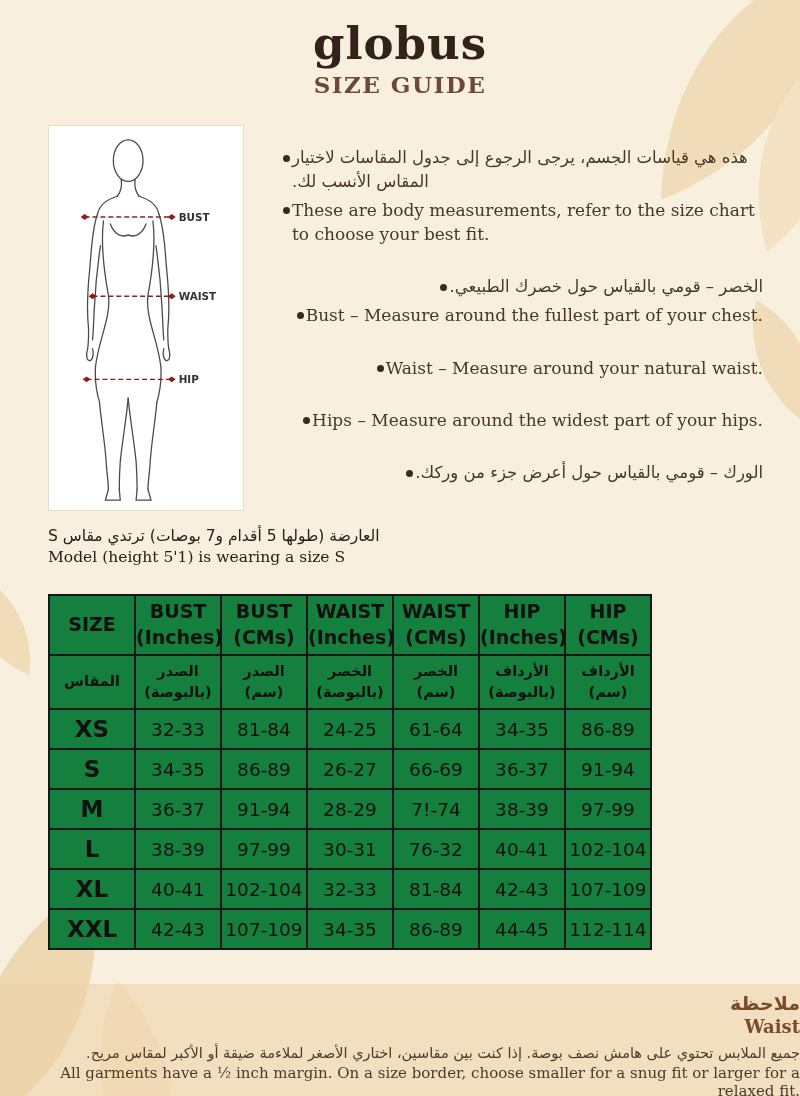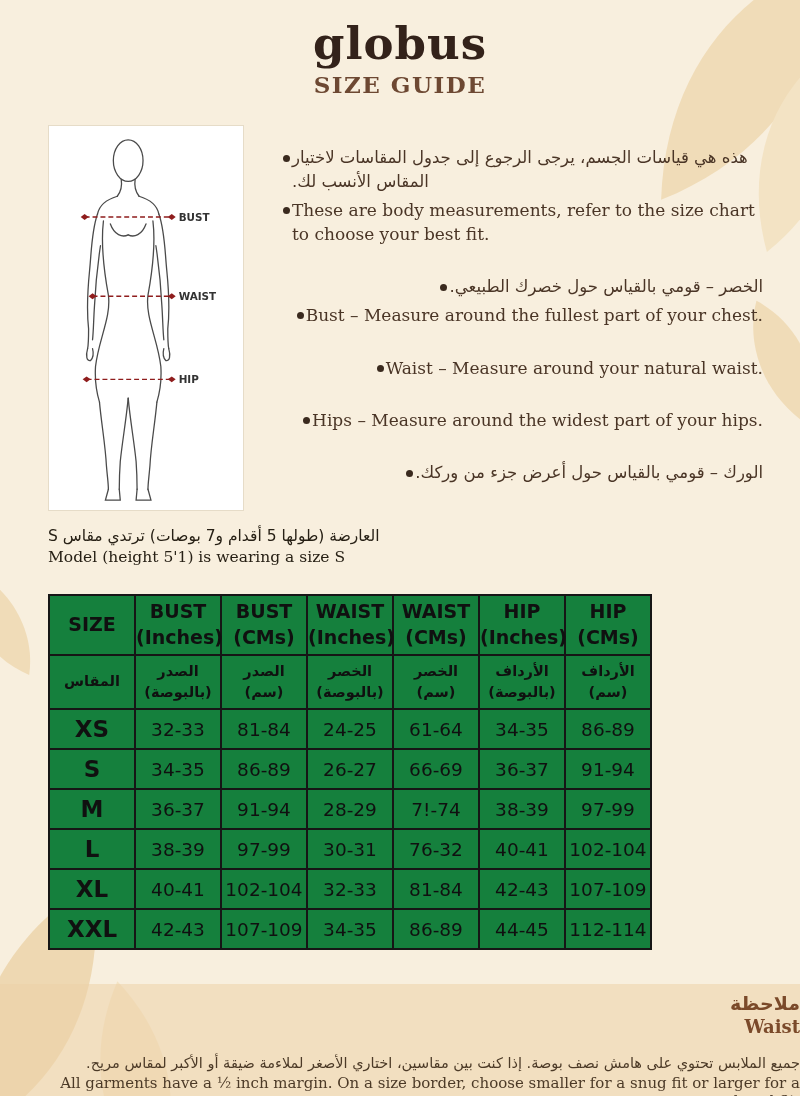--- a/index.html
+++ b/index.html
@@ -96,21 +96,21 @@
     position: absolute;
     left: 0; top: 984px;
     width: 800px; height: 112px;
     background: rgba(236, 210, 168, 0.55);
     text-align: right;
     padding-top: 8px;
     z-index: 1;
   }
   .note-title-ar { font-family: "DejaVu Sans", sans-serif; font-weight: bold; font-size: 19px; color: #7b4a2a; }
   .note-title-en { font-family: "DejaVu Serif", serif; font-weight: bold; font-size: 18px; color: #7b4a2a; margin-top: 2px; }
-  .note-body-ar { font-family: "DejaVu Sans", sans-serif; font-size: 14.5px; color: #4c3a27; margin-top: 18px; }
+  .note-body-ar { font-family: "DejaVu Sans", sans-serif; font-size: 14.5px; color: #4c3a27; margin-top: 8px; }
   .note-body-en { font-family: "DejaVu Serif", serif; font-size: 15px; color: #4c3a27; margin-top: 3px; }
 </style>
 </head>
 <body>
 
 <div class="page">
 
   <svg class="leaf" style="top:-70px; right:-45px; width:200px; height:300px; transform:rotate(35deg);" viewBox="0 0 100 160">
       <path d="M50 2 C80 40 88 100 50 158 C12 100 20 40 50 2 Z" fill="#f0dcb8"></path>
     </svg>

